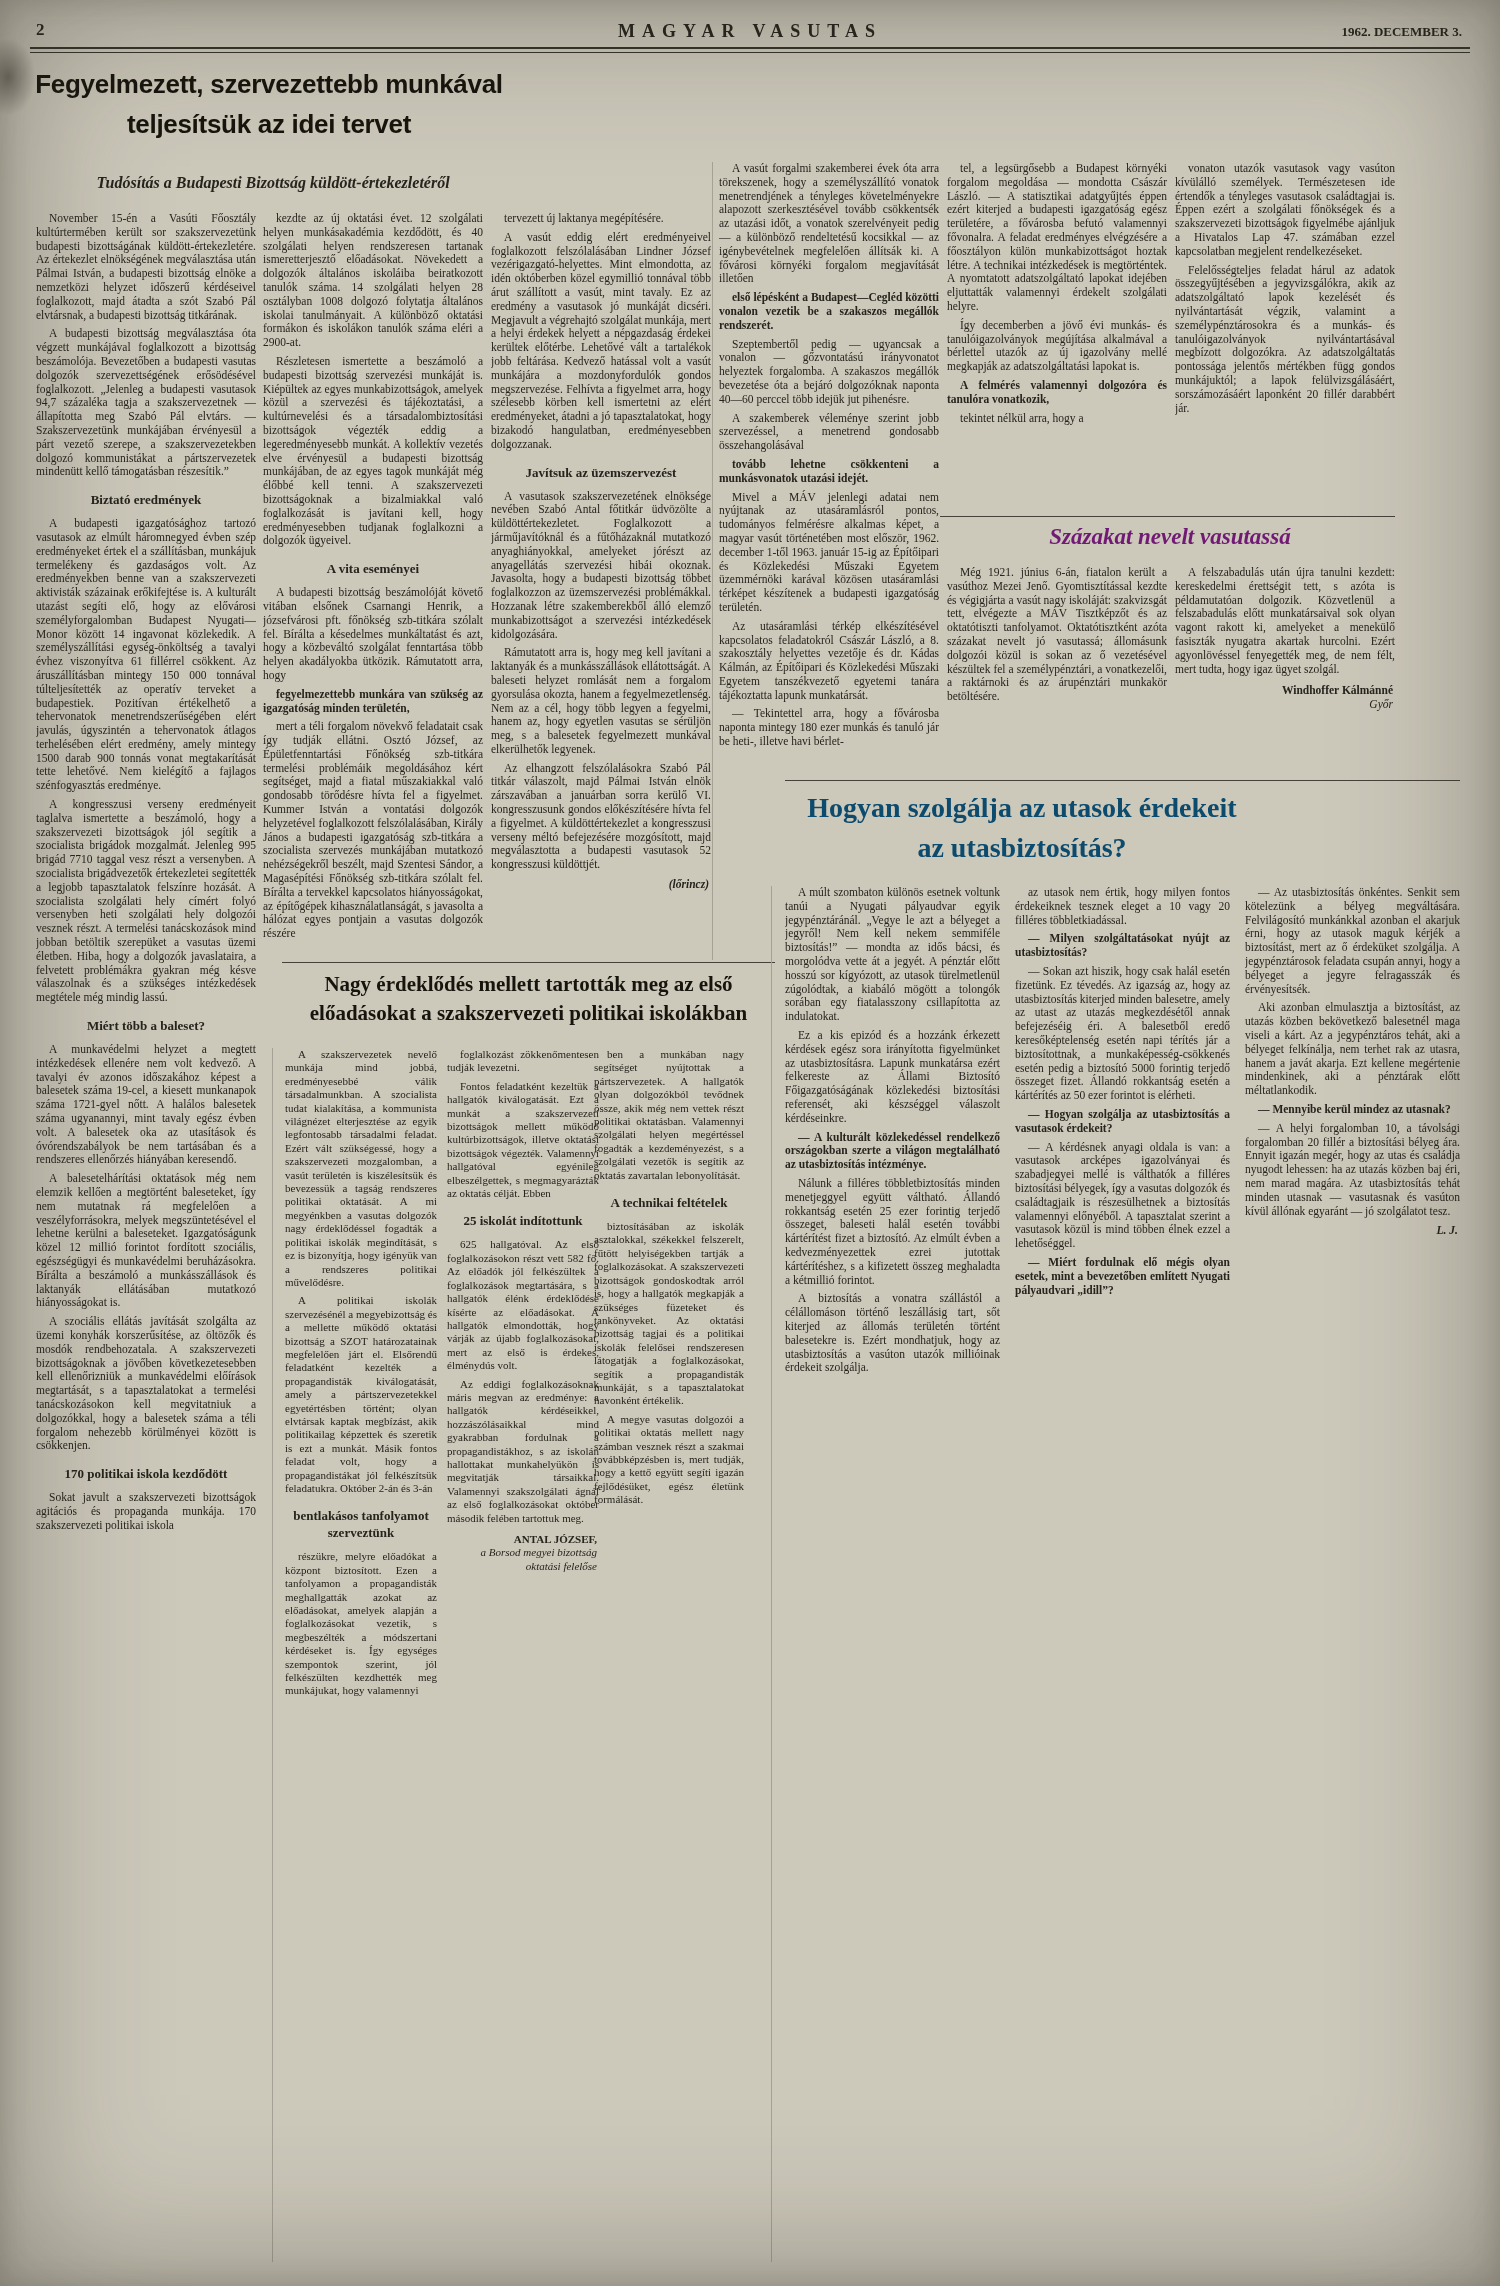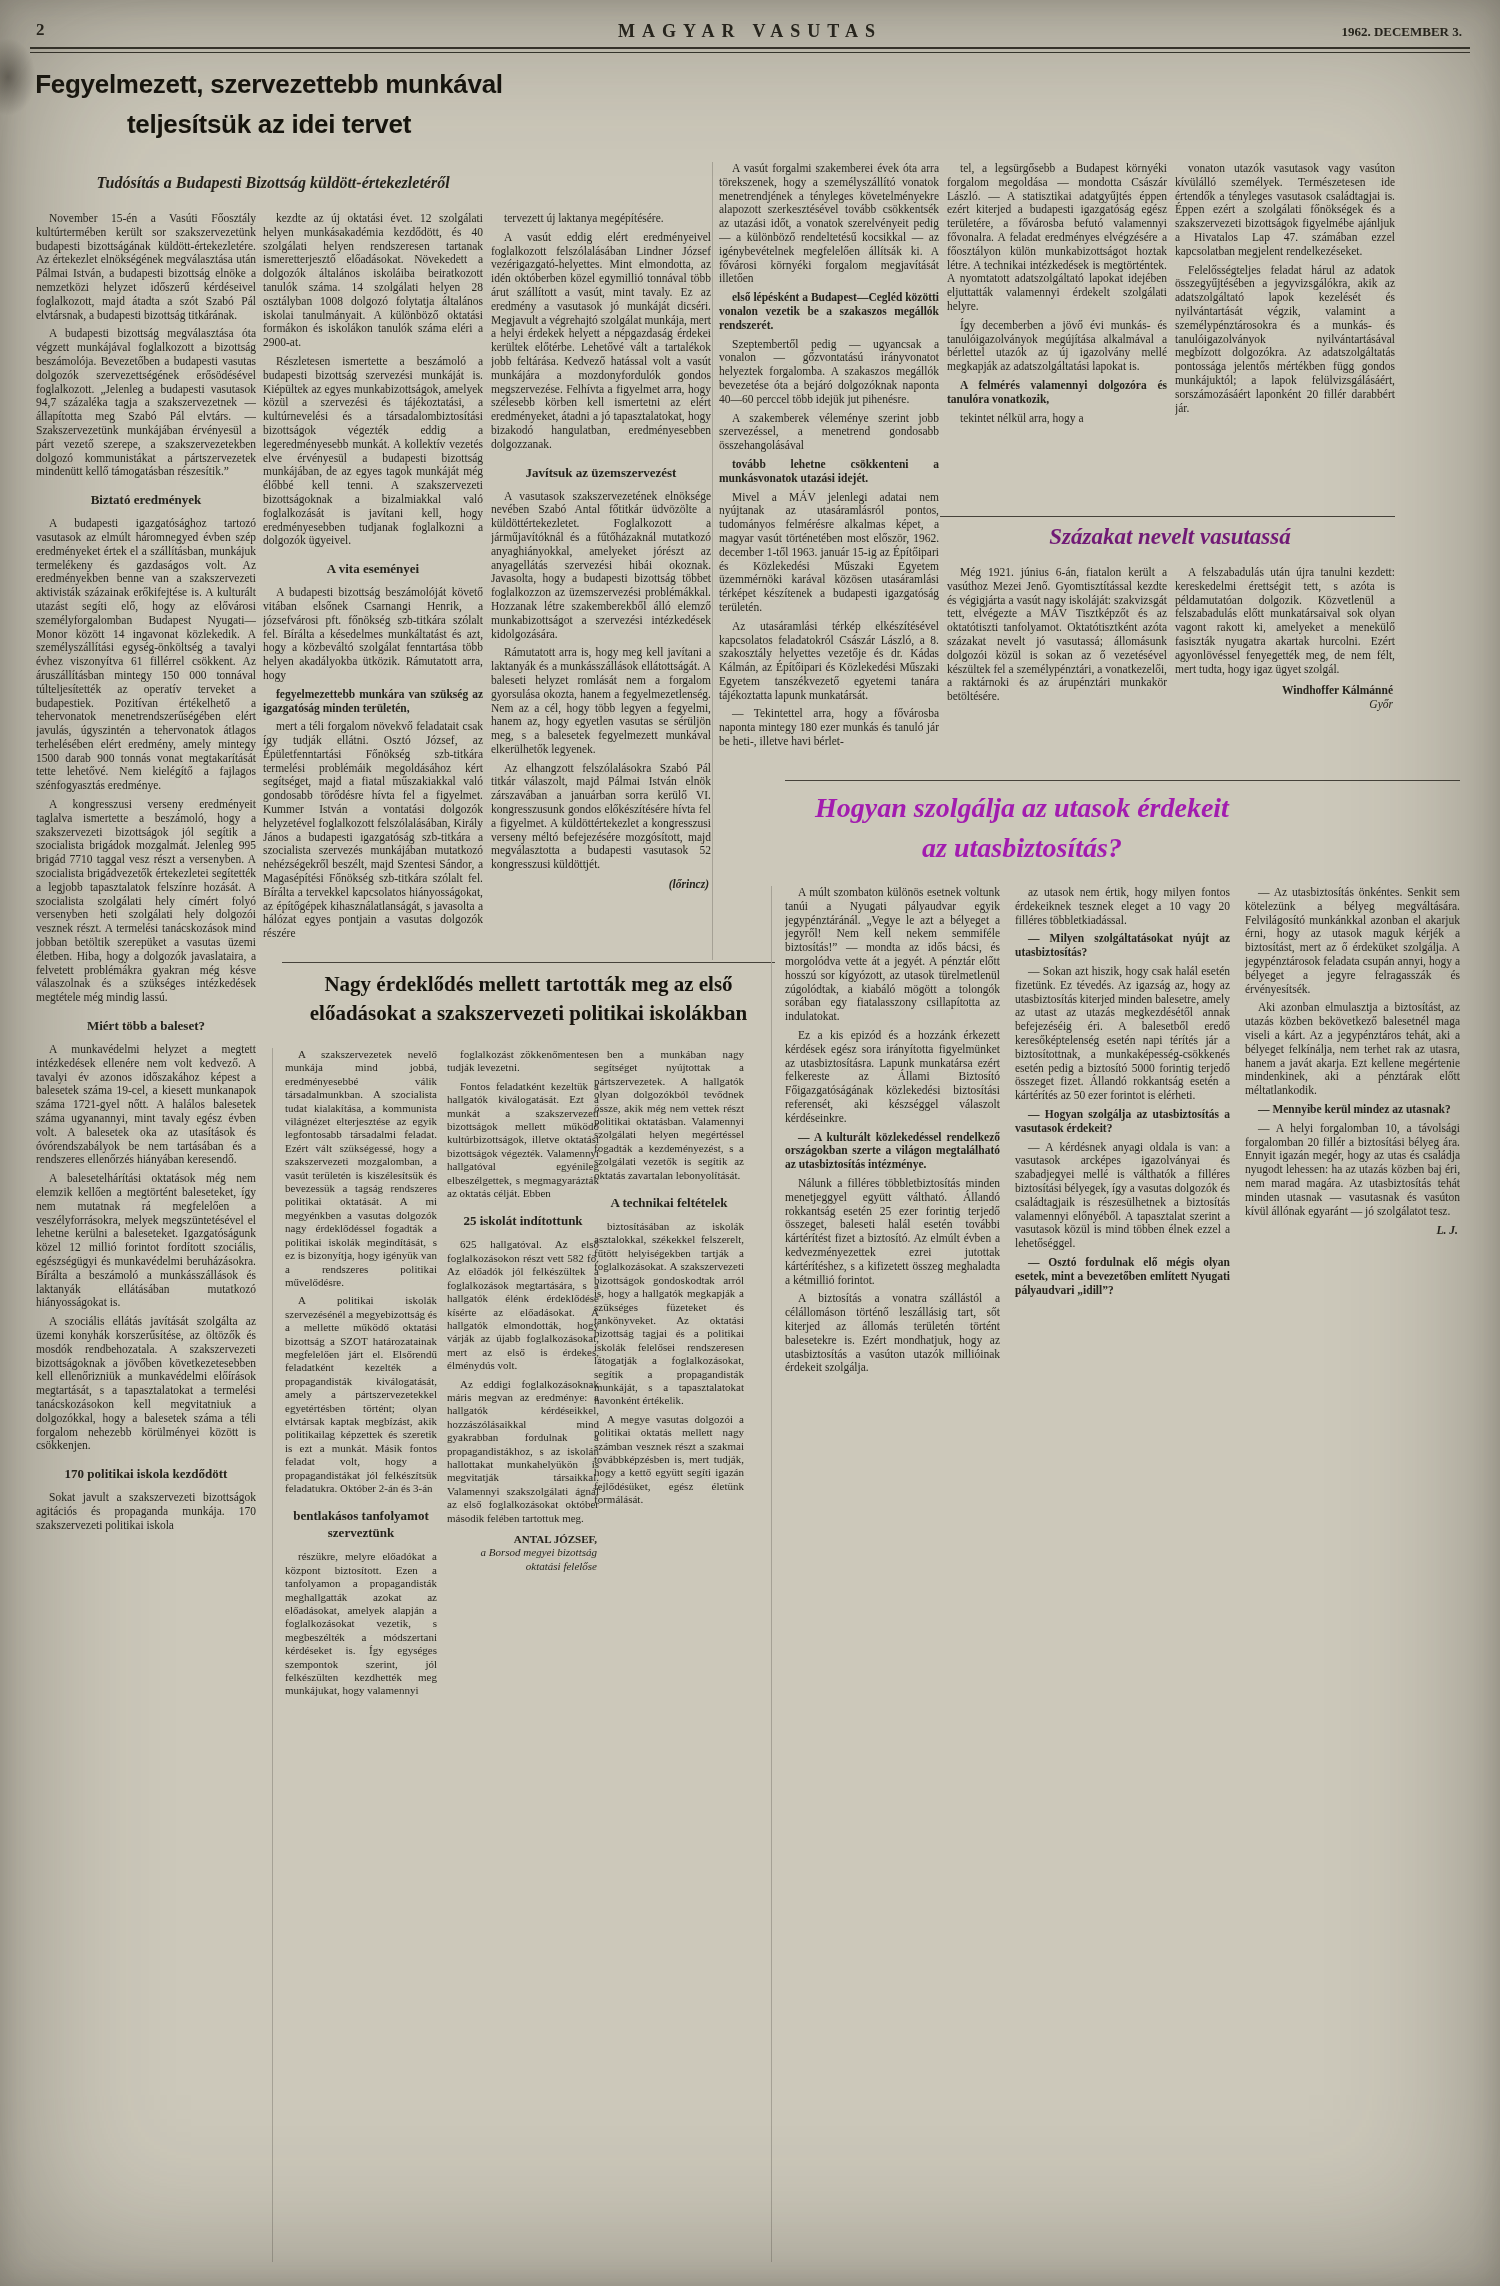--- a/index.html
+++ b/index.html
@@ -14,21 +14,21 @@
   .masthead-title{position:absolute;left:0;top:21px;width:100%;text-align:center;font-size:18px;font-weight:bold;letter-spacing:7px}
   .masthead-date{position:absolute;right:38px;top:24px;font-size:13px;font-weight:bold}
   .mast-rule{position:absolute;left:30px;top:47px;width:1440px;height:6px;border-top:2px solid #35332b;border-bottom:1px solid #35332b}
 
   .h-main{position:absolute;left:30px;top:64px;width:478px;margin:0;text-align:center;
           font-family:"Liberation Sans",sans-serif;font-weight:bold;font-size:26px;line-height:40px;color:#16140d;letter-spacing:-.3px}
   .h-sub{position:absolute;left:30px;top:170px;width:478px;margin:4px;text-align:center;font-weight:bold;font-style:italic;font-size:16px}
   .h-utas{position:absolute;left:545px;top:70px;width:500px;margin:0;text-align:center;
           font-family:"Liberation Sans",sans-serif;font-style:italic;font-weight:bold;font-size:26px;line-height:38px;color:#16140d}
   .h-szazakat{position:absolute;left:940px;top:524px;width:460px;margin:0;text-align:center;font-weight:bold;font-style:italic;font-size:23px;color:#701a75}
-  .h-hogyan{position:absolute;left:742px;top:788px;width:560px;margin:0;text-align:center;font-weight:bold;font-style:italic;font-size:28px;line-height:40px;color:#a21caf}
+  .h-hogyan{position:absolute;left:742px;top:788px;width:560px;margin:0;text-align:center;font-weight:bold;font-size:28px;line-height:40px;color:#0c4a6e}
   .h-nagy{position:absolute;left:280px;top:970px;width:497px;margin:0;text-align:center;font-weight:bold;font-size:21px;line-height:29px;color:#16140d}
 
   .col{position:absolute;overflow:hidden;text-align:justify;font-size:11.5px;line-height:13.8px}
   .col .para{margin:0 0 5px;text-indent:13px;hyphens:auto;-webkit-hyphens:auto}
   .col .para.bold{font-weight:bold}
   .col .subhead{font-weight:bold;text-align:center;font-size:13px;line-height:17px;margin:12px 6px 9px;text-indent:0}
   .col .sig{font-weight:bold;font-style:italic;text-align:right;margin:6px 2px 0}
   .col .sigc{font-weight:bold;text-align:right;margin:8px 2px 0}
   .col .sigc2{text-align:right;font-style:italic;margin:0 2px}
   .col.narrow{font-size:11px;line-height:13.4px}
@@ -120,21 +120,21 @@
       <div class="para bold">— A kulturált közlekedéssel rendelkező országokban szerte a világon megtalálható az utasbiztosítás intézménye.</div>
       <div class="para">Nálunk a filléres többletbiztosítás minden menetjeggyel együtt váltható. Állandó rokkantság esetén 25 ezer forintig terjedő összeget, baleseti halál esetén további kártérítést fizet a biztosító. Az elmúlt évben a kedvezményezettek ezrei jutottak kártérítéshez, s a kifizetett összeg meghaladta a kétmillió forintot.</div>
       <div class="para">A biztosítás a vonatra szállástól a célállomáson történő leszállásig tart, sőt kiterjed az állomás területén történt balesetekre is. Ezért mondhatjuk, hogy az utasbiztosítás a vasúton utazók millióinak érdekeit szolgálja.</div>
     </div>
   <div class="col" style="left:1015px;top:886px;width:215px;height:1376px">
       <div class="para">az utasok nem értik, hogy milyen fontos érdekeiknek tesznek eleget a 10 vagy 20 filléres többletkiadással.</div>
       <div class="para bold">— Milyen szolgáltatásokat nyújt az utasbiztosítás?</div>
       <div class="para">— Sokan azt hiszik, hogy csak halál esetén fizetünk. Ez tévedés. Az igazság az, hogy az utasbiztosítás kiterjed minden balesetre, amely az utast az utazás megkezdésétől annak befejezéséig éri. A balesetből eredő keresőképtelenség esetén napi térítés jár a biztosítottnak, a munkaképesség-csökkenés esetén pedig a biztosító 5000 forintig terjedő összeget fizet. Állandó rokkantság esetén a kártérítés az 50 ezer forintot is elérheti.</div>
       <div class="para bold">— Hogyan szolgálja az utasbiztosítás a vasutasok érdekeit?</div>
       <div class="para">— A kérdésnek anyagi oldala is van: a vasutasok arcképes igazolványai és szabadjegyei mellé is válthatók a filléres biztosítási bélyegek, így a vasutas dolgozók és családtagjaik is részesülhetnek a biztosítás valamennyi előnyéből. A tapasztalat szerint a vasutasok közül is mind többen élnek ezzel a lehetőséggel.</div>
-      <div class="para bold">— Osztó fordulnak elő mégis olyan esetek, mint a bevezetőben említett Nyugati pályaudvari „idill”?</div>
+      <div class="para bold">— Miért fordulnak elő mégis olyan esetek, mint a bevezetőben említett Nyugati pályaudvari „idill”?</div>
     </div>
   <div class="col" style="left:1245px;top:886px;width:215px;height:1376px">
       <div class="para">— Az utasbiztosítás önkéntes. Senkit sem kötelezünk a bélyeg megváltására. Felvilágosító munkánkkal azonban el akarjuk érni, hogy az utasok maguk kérjék a biztosítást, mert az ő érdeküket szolgálja. A jegypénztárosok feladata csupán annyi, hogy a bélyeget a jegyre felragasszák és érvényesítsék.</div>
       <div class="para">Aki azonban elmulasztja a biztosítást, az utazás közben bekövetkező balesetnél maga viseli a kárt. Az a jegypénztáros tehát, aki a bélyeget felkínálja, nem terhet rak az utasra, hanem a javát akarja. Ezt kellene megértenie mindenkinek, aki a pénztárak előtt méltatlankodik.</div>
       <div class="para bold">— Mennyibe kerül mindez az utasnak?</div>
       <div class="para">— A helyi forgalomban 10, a távolsági forgalomban 20 fillér a biztosítási bélyeg ára. Ennyit igazán megér, hogy az utas és családja nyugodt lehessen: ha az utazás közben baj éri, nem marad magára. Az utasbiztosítás tehát minden utasnak — vasutasnak és vasúton kívül állónak egyaránt — jó szolgálatot tesz.</div>
       <div class="sig">L. J.</div>
     </div>
 
   <div class="hrule" style="left:282px;top:962px;width:493px"></div>

